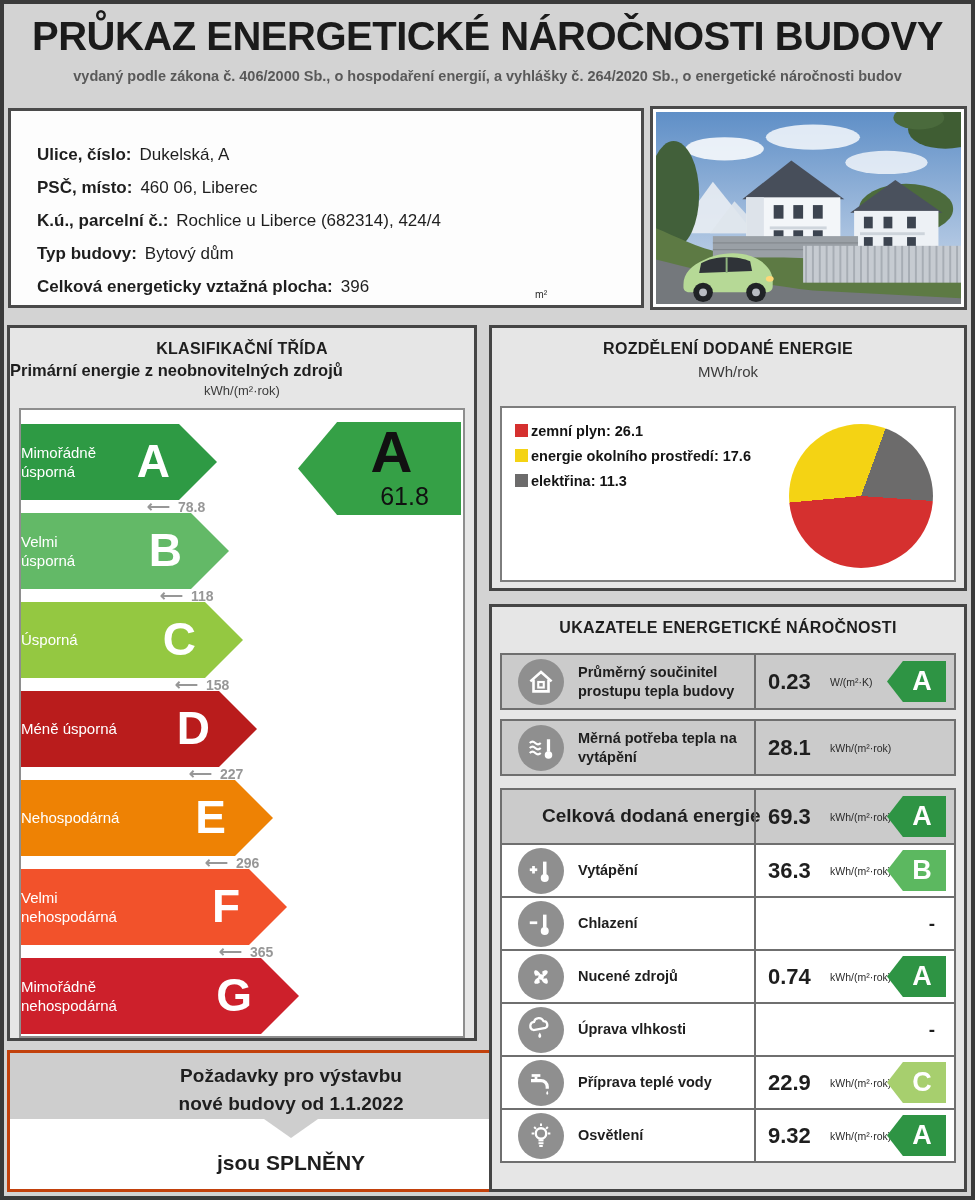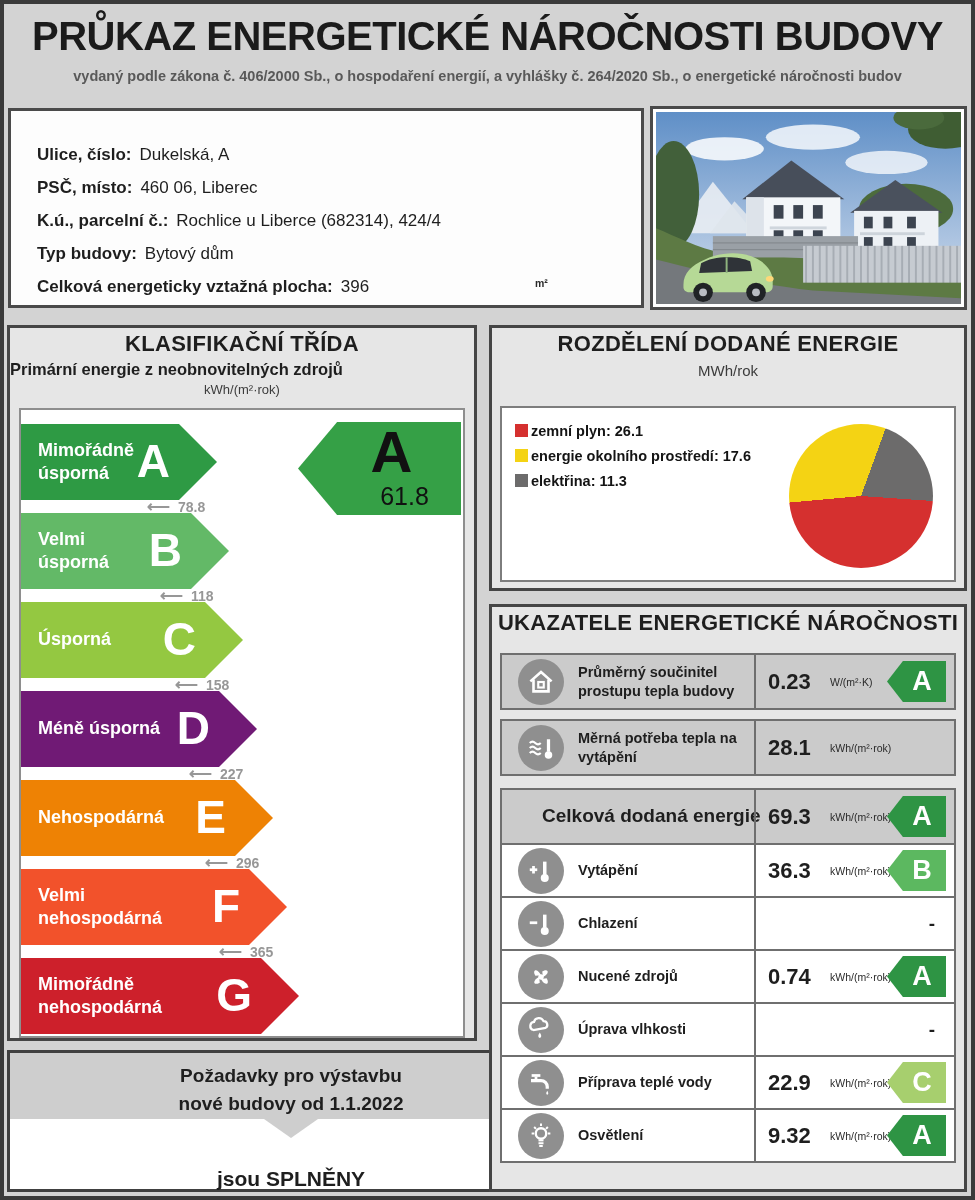--- a/index.html
+++ b/index.html
@@ -10,65 +10,65 @@
   
   .hdr{position:absolute;left:0;top:10px;width:100%;text-align:center}
   .hdr h1{margin:4px 0 0;font-size:40px;font-weight:bold;letter-spacing:-.5px;color:#1b1b1b}
   .hdr .sub{margin-top:9px;font-size:14.5px;font-weight:bold;color:#595959}
 
   
   .info-box{position:absolute;left:8px;top:108px;width:636px;height:200px;background:#fdfdfd;
             border:3px solid #4a4a4a;box-sizing:border-box;padding:34px 0 0 26px}
   .info-row{height:33px;font-size:17px;position:relative}
   .info-row .lbl{font-weight:bold;margin-right:8px}
-  .info-row .unit{position:absolute;left:498px;top:0;font-weight:bold}
+  .info-row .unit{position:absolute;left:498px;top:11px;font-weight:normal}
 
   
   .photo-box{position:absolute;left:650px;top:106px;width:317px;height:204px;background:#fff;
              border:3px solid #4a4a4a;box-sizing:border-box;padding:3px}
   .photo-box svg{display:block;width:100%;height:100%}
 
   
   .panel{position:absolute;background:#e6e6e6;border:3px solid #454545;box-sizing:border-box}
-  .panel h2{margin:3px 0 0;text-align:center;font-size:22px;font-weight:bold;letter-spacing:.3px}
+  .panel h2{margin:12px 0 0;text-align:center;font-size:16px;font-weight:bold;letter-spacing:.3px}
   .panel .psub{text-align:left;font-size:16.5px;font-weight:bold;margin-top:3px}
   .panel .punit{text-align:center;font-size:13px;color:#3c3c3c;margin-top:3px}
 
   
   #class-panel{left:7px;top:325px;width:470px;height:716px}
   .scale-box{position:absolute;left:9px;top:80px;width:446px;height:630px;background:#fff;
              border:2px solid #8e8e8e;box-sizing:border-box;padding-top:14px}
   .scale-arrow{position:relative;height:76px;color:#fff;display:flex;align-items:center;
      clip-path:polygon(0 0,calc(100% - 38px) 0,100% 50%,calc(100% - 38px) 100%,0 100%)}
-  .scale-arrow .lines{padding-left:17px;font-size:18px;font-weight:bold;line-height:1.28}
+  .scale-arrow .lines{font-size:15px;font-weight:normal;line-height:1.28}
   .scale-arrow .letter{position:absolute;right:47px;top:50%;transform:translateY(-52%);
      font-size:46px;font-weight:bold}
   .threshold{height:13px;display:flex;align-items:center;font-size:14px;font-weight:bold;color:#979797}
   .threshold .th-arrow{font-size:16px;margin-right:9px;letter-spacing:-1px}
   .su:nth-of-type(1) .scale-arrow{width:196px}.su:nth-of-type(1) .threshold{margin-left:126px}
   .su:nth-of-type(2) .scale-arrow{width:208px}.su:nth-of-type(2) .threshold{margin-left:139px}
   .su:nth-of-type(3) .scale-arrow{width:222px}.su:nth-of-type(3) .threshold{margin-left:154px}
   .su:nth-of-type(4) .scale-arrow{width:236px}.su:nth-of-type(4) .threshold{margin-left:168px}
   .su:nth-of-type(5) .scale-arrow{width:252px}.su:nth-of-type(5) .threshold{margin-left:184px}
   .su:nth-of-type(6) .scale-arrow{width:266px}.su:nth-of-type(6) .threshold{margin-left:198px}
   .su:nth-of-type(7) .scale-arrow{width:278px}
   .rating-arrow{position:absolute;right:2px;top:12px;width:163px;height:93px;color:#111;
      clip-path:polygon(0 50%,24% 0,100% 0,100% 100%,24% 100%);
      display:flex;flex-direction:column;align-items:center;justify-content:center;padding-left:24px;box-sizing:border-box}
   .rating-arrow .rl{font-size:58px;font-weight:bold;line-height:.9}
   .rating-arrow .rv{font-size:25px;font-weight:normal;margin-top:3px;margin-left:26px}
 
   
   #req-box{position:absolute;left:7px;top:1050px;width:568px;height:142px;background:#fff;
-           border:3px solid #404040;box-sizing:border-box}
+           border:3px solid #c2410c;box-sizing:border-box}
   .req-head{position:relative;background:#cecece;height:66px;text-align:center;
             font-size:19px;font-weight:bold;padding-top:9px;box-sizing:border-box;line-height:1.45}
   .req-head::after{content:"";position:absolute;left:50%;bottom:-19px;transform:translateX(-50%);
      border-left:27px solid transparent;border-right:27px solid transparent;border-top:19px solid #cecece}
-  .req-result{text-align:center;font-size:21px;font-weight:bold;margin-top:48px}
+  .req-result{text-align:center;font-size:21px;font-weight:bold;margin-top:32px}
 
   
   #energy-panel{left:489px;top:325px;width:478px;height:266px}
   .pie-box{position:absolute;left:8px;top:78px;width:456px;height:176px;background:#fff;
            border:2px solid #7d7d7d;box-sizing:border-box}
   .legend{position:absolute;left:13px;top:11px;list-style:none;margin:0;padding:0}
   .legend li{font-size:14.5px;font-weight:bold;line-height:25px;color:#141414}
   .legend .sq{display:inline-block;width:13px;height:13px;margin-right:3px;vertical-align:-1px}
   .pie{position:absolute;left:287px;top:16px;width:144px;height:144px;border-radius:50%}
 
@@ -226,21 +226,21 @@
             <div>Úsporná</div>
           </div>
         <span class="letter">C</span>
       </div>
       <div class="threshold">
           <span class="th-arrow">⟵</span>
           <span>158</span>
         </div>
     </div>
     <div class="su">
-      <div class="scale-arrow" style="background: #701a75;">
+      <div class="scale-arrow" style="background: #b91c1c;">
         <div class="lines">
             <div>Méně úsporná</div>
           </div>
         <span class="letter">D</span>
       </div>
       <div class="threshold">
           <span class="th-arrow">⟵</span>
           <span>227</span>
         </div>
     </div>

